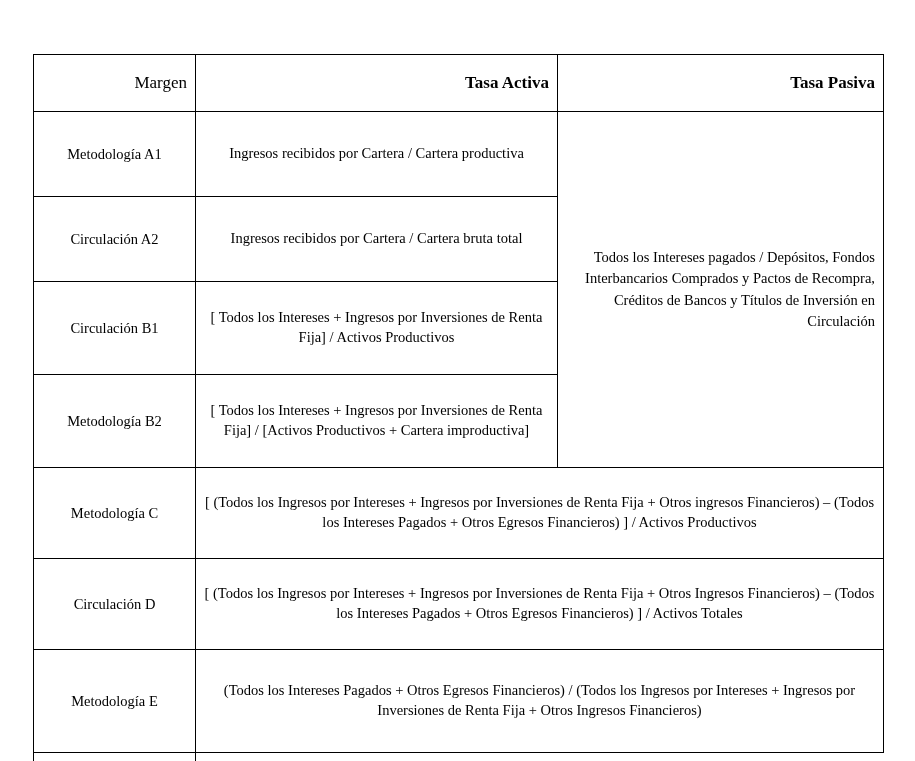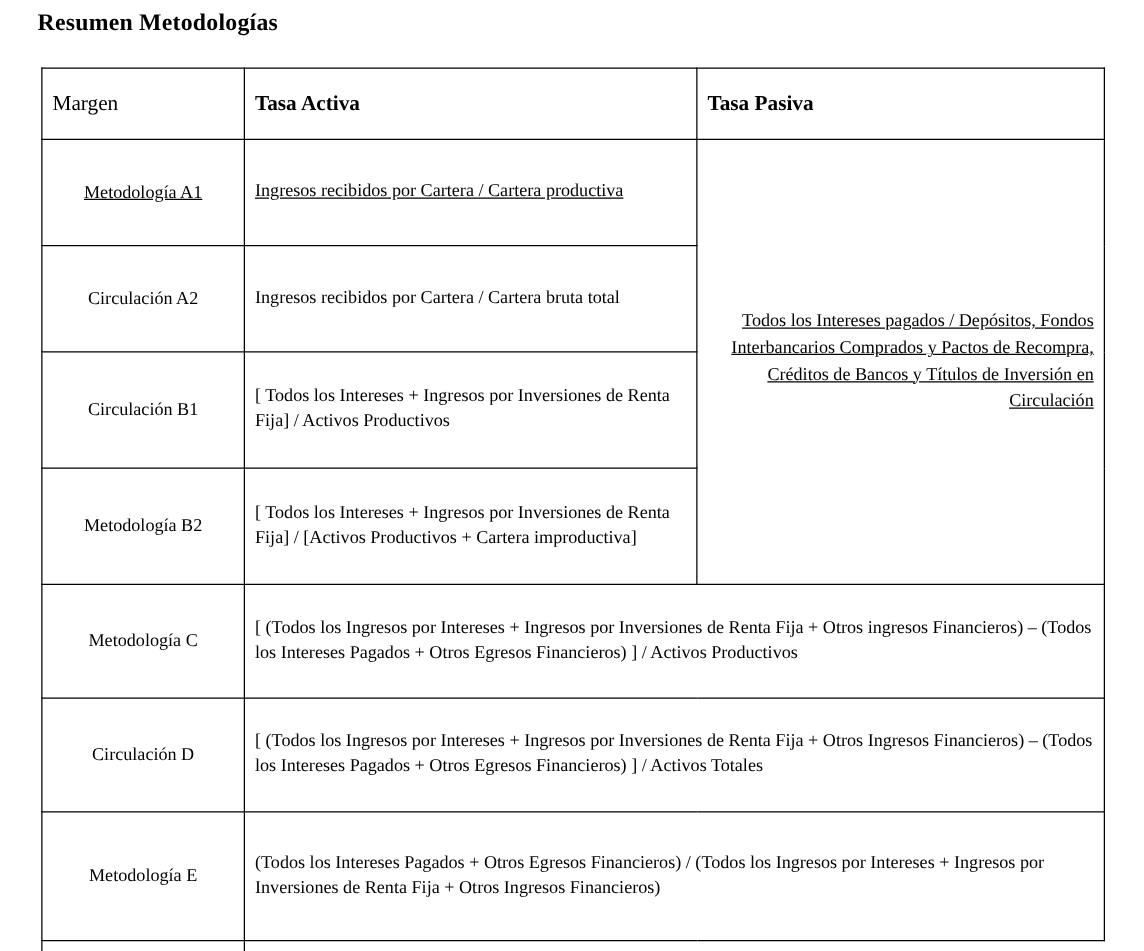--- a/index.html
+++ b/index.html
@@ -43,61 +43,61 @@
     vertical-align: middle;
     padding: 6px 8px;
     font-family: "Liberation Serif", serif;
   }
   
   col.c-margen  { width: 162px; }
   col.c-activa  { width: 362px; }
   col.c-pasiva  { width: 326px; }
 
   thead th {
-    text-align: left;
+    text-align: right;
     font-size: 17px;
     height: 44px;
     border-bottom: 3px solid #000000;
   }
   th.h-margen {
     font-weight: normal;
     font-size: 17px;
   }
   th.h-activa, th.h-pasiva {
     font-weight: bold;
     margin-top: 32px;
   }
   td.margen-cell {
     text-align: center;
     font-size: 14.5px;
   }
   td.formula {
+    text-align: center;
     font-size: 14.5px;
     line-height: 1.35;
   }
   td.pasiva-cell {
     text-align: right;
     font-size: 14.5px;
     line-height: 1.45;
   }
-  tr.r-a1 td { height: 72px; text-decoration: underline; }
+  tr.r-a1 td { height: 72px; }
   tr.r-a2 td { height: 72px; }
   tr.r-b1 td { height: 80px; }
   tr.r-b2 td { height: 80px; }
   tr.r-c  td { height: 78px; }
   tr.r-d  td { height: 78px; }
   tr.r-e  td { height: 90px; }
   tr.r-tail td { height: 36px; border-top: 1px solid #000000; }
 </style>
 </head>
 <body>
 
 <div class="page">
 
-  <div class="doc-title">Resumen Metodologías</div>
 
   <table class="methods">
     <colgroup>
       <col class="c-margen">
       <col class="c-activa">
       <col class="c-pasiva">
     </colgroup>
     <thead>
       <tr>
         <th class="h-margen">Margen</th>

